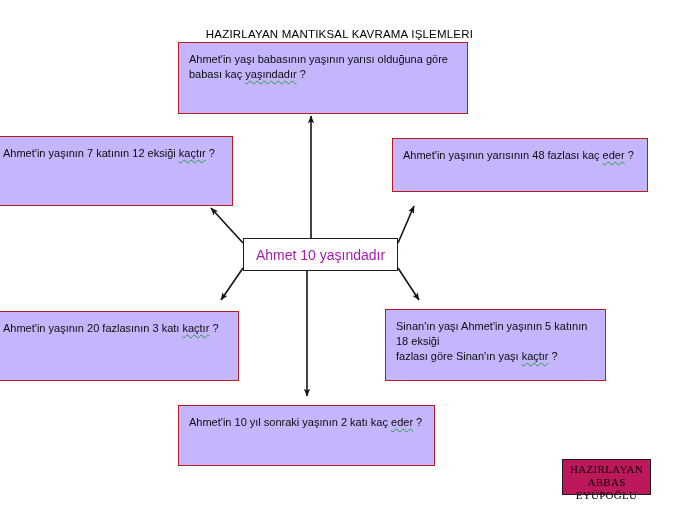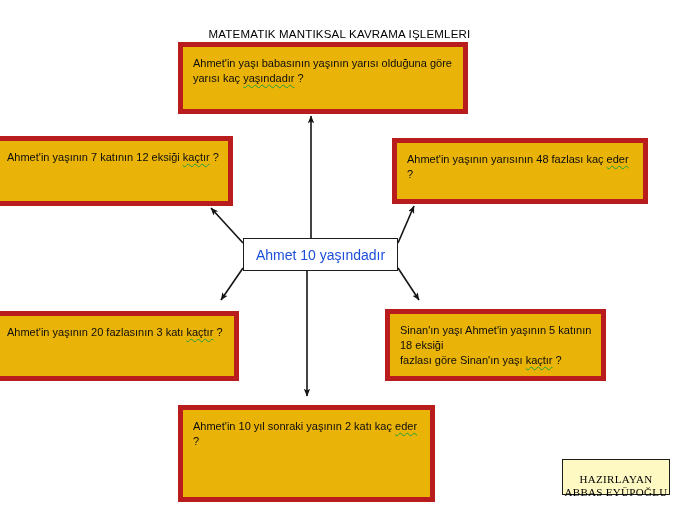--- a/index.html
+++ b/index.html
@@ -30,22 +30,22 @@
     font-size: 11.5px;
     letter-spacing: 0.2px;
     color: #000;
     white-space: nowrap;
   }
   .title span { padding-left: 1px; }
 
   
   .box {
     position: absolute;
-    border: 5px solid #b91c1c;
-    background: #eab308;
+    border: 1px solid #b91c1c;
+    background: #c4b5fd;
     box-sizing: border-box;
   }
   .box .txt {
     position: absolute;
     left: 10px;
     right: 8px;
     top: 9px;
     font-size: 11px;
     line-height: 15px;
     color: #0d0d0d;
@@ -56,86 +56,86 @@
     text-decoration-style: wavy;
     text-decoration-color: #22a03a;
     text-decoration-thickness: 1px;
     text-underline-offset: 2px;
     text-align: center;
   }
 
   
   #box-top       { left: 178px; top: 42px;  width: 290px; height: 72px; }
   #box-left-top  { left: -8px;  top: 136px; width: 241px; height: 70px; }
-  #box-right-top { left: 392px; top: 138px; width: 256px; height: 66px; }
+  #box-right-top { left: 392px; top: 138px; width: 256px; height: 54px; }
   #box-left-bot  { left: -8px;  top: 311px; width: 247px; height: 70px; }
   #box-right-bot { left: 385px; top: 309px; width: 221px; height: 72px; }
-  #box-bottom    { left: 178px; top: 405px; width: 257px; height: 97px; }
+  #box-bottom    { left: 178px; top: 405px; width: 257px; height: 61px; }
 
   
   #box-center {
     position: absolute;
     left: 243px;
     top: 238px;
     width: 155px;
     height: 33px;
     border: 1px solid #1c1c1c;
     background: #ffffff;
     box-sizing: border-box;
     display: flex;
     align-items: center;
     justify-content: center;
   }
   #box-center .ctxt {
     font-size: 14px;
-    color: #1d4ed8;
+    color: #a21caf;
     white-space: nowrap;
   }
 
   
   #connectors {
     position: absolute;
     left: 0; top: 0;
     width: 678px;
     height: 509px;
     pointer-events: none;
   }
 
   
   #signature {
     position: absolute;
     left: 562px;
     top: 459px;
-    width: 108px;
+    width: 89px;
     height: 36px;
     border: 1px solid #1c1c1c;
-    background: #fef9c3;
+    background: #be185d;
     box-sizing: border-box;
     font-family: "Liberation Serif", serif;
     text-align: center;
-    padding-top: 13px;
+    padding-top: 3px;
   }
   #signature .l1 {
     font-size: 11px;
     line-height: 13px;
     letter-spacing: 0.3px;
   }
   #signature .l2 {
     font-size: 11px;
     line-height: 13px;
     letter-spacing: 0.3px;
   }
 </style>
 </head>
 <body>
 
 <div id="page">
 
   <div class="title">
-    <span>MATEMATIK MANTIKSAL  KAVRAMA IŞLEMLERI</span>
+    <span>HAZIRLAYAN MANTIKSAL  KAVRAMA IŞLEMLERI</span>
   </div>
 
   <svg id="connectors" viewBox="0 0 678 509" width="678" height="509">
     <defs>
       <marker id="ah" markerWidth="9" markerHeight="9" refX="7.2" refY="3.2" orient="auto" markerUnits="userSpaceOnUse">
         <path d="M0,0 L7.6,3.2 L0,6.4 L1.7,3.2 z" fill="#141414"></path>
       </marker>
     </defs>
 
     <line x1="311" y1="238" x2="311" y2="116" stroke="#141414" stroke-width="1.6" marker-end="url(#ah)"></line>
@@ -147,21 +147,21 @@
     <line x1="243" y1="268" x2="221" y2="300" stroke="#141414" stroke-width="1.6" marker-end="url(#ah)"></line>
 
     <line x1="398" y1="268" x2="419" y2="300" stroke="#141414" stroke-width="1.6" marker-end="url(#ah)"></line>
 
     <line x1="307" y1="271" x2="307" y2="396" stroke="#141414" stroke-width="1.6" marker-end="url(#ah)"></line>
   </svg>
 
   <div class="box" id="box-top">
     <div class="txt">
       <span>Ahmet'in yaşı babasının yaşının yarısı olduğuna göre</span><br>
-      <span>yarısı kaç </span><span class="sp">yaşındadır</span><span> ?</span>
+      <span>babası kaç </span><span class="sp">yaşındadır</span><span> ?</span>
     </div>
   </div>
 
   <div class="box" id="box-left-top">
     <div class="txt">
       <span>Ahmet'in yaşının 7 katının 12 eksiği </span><span class="sp">kaçtır</span><span> ?</span>
     </div>
   </div>
 
   <div class="box" id="box-right-top">

